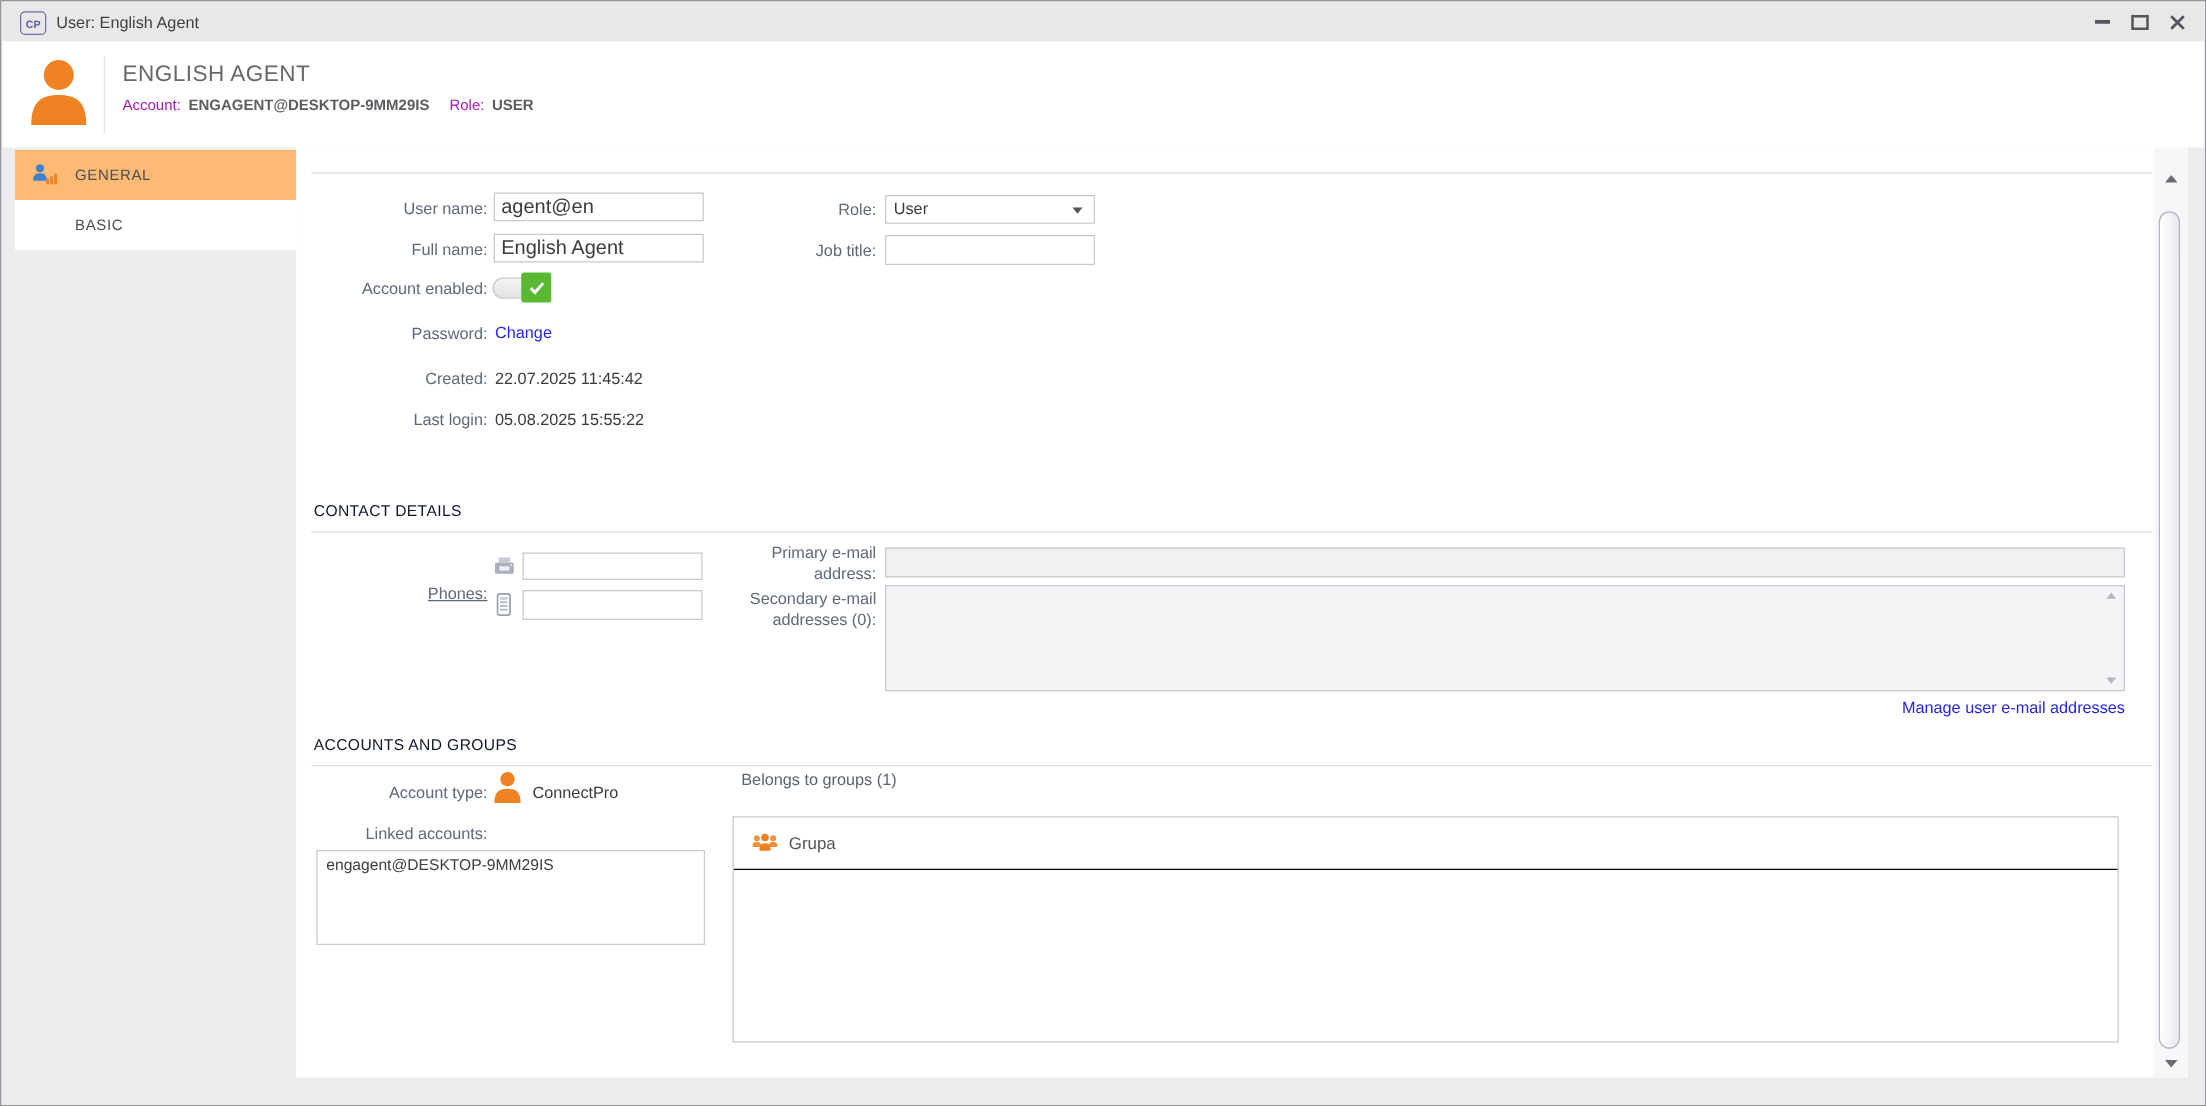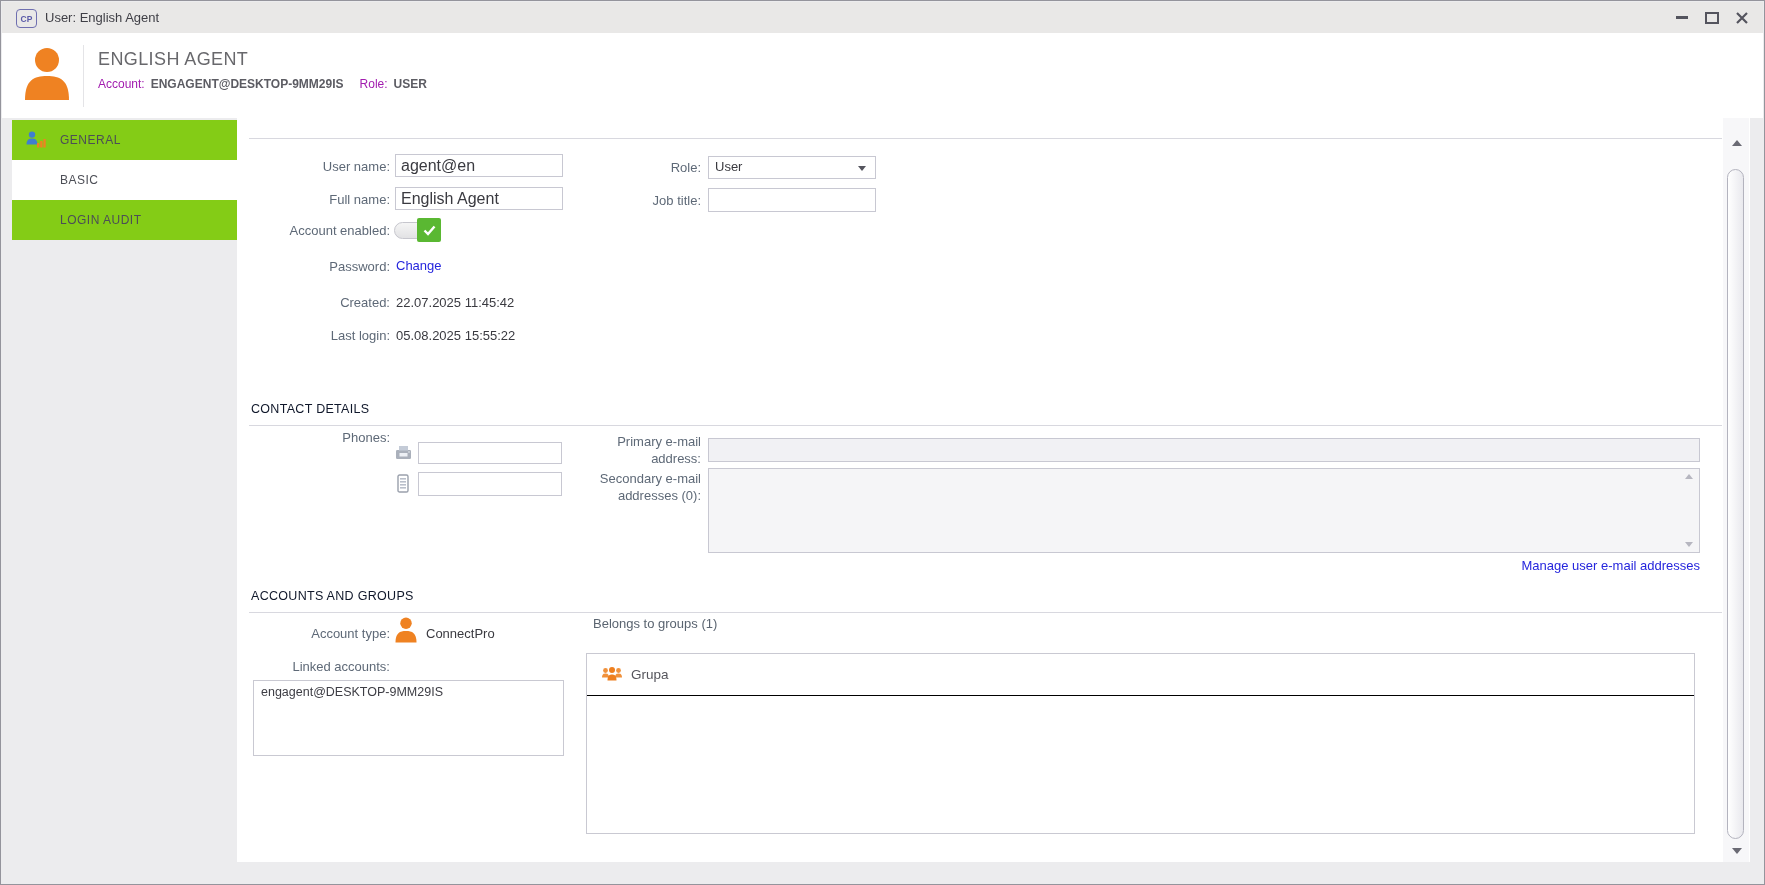--- a/index.html
+++ b/index.html
@@ -18,21 +18,21 @@
   
   .header{position:absolute;left:1px;top:32px;right:1px;height:85px;background:#ffffff;}
   .avatar{position:absolute;left:22px;top:14px;}
   .hdr-divider{position:absolute;left:81px;top:12px;width:1px;height:62px;background:#e4e4e7;}
   .hdr-title{position:absolute;left:96px;top:16px;font-size:18px;color:#68686c;letter-spacing:.4px;}
   .hdr-sub{position:absolute;left:96px;top:44px;font-size:12px;display:flex;align-items:center;}
   .hdr-sub .lbl{color:#a21caf;margin-right:6px;}
   .hdr-sub .val{color:#5c5c63;font-weight:600;margin-right:16px;}
   
   .sidebar{position:absolute;left:11px;top:119px;width:225px;}
-  .side-item{position:relative;height:40px;background:#84cc16;cursor:pointer;}
+  .side-item{position:relative;height:40px;background:#fdba74;cursor:pointer;}
   .side-item.selected{background:#ffffff;}
   .side-item .s-label{position:absolute;left:48px;top:0;line-height:40px;font-size:12px;color:#4c4e56;letter-spacing:.5px;}
   .side-item .s-icon{position:absolute;left:14px;top:11px;}
   
   .panel{position:absolute;left:236px;top:117px;width:1513px;height:744px;background:#ffffff;}
   .topline{position:absolute;left:12px;top:20px;width:1473px;height:1px;background:#d8d8df;}
   .col-label{position:absolute;width:150px;text-align:right;color:#5e6977;font-size:13px;line-height:16px;}
   .val-text{position:absolute;color:#3a3a40;font-size:13px;line-height:16px;}
   .tb{position:absolute;box-sizing:border-box;border:1px solid #c8c8d2;background:#fff;font-family:inherit;
       font-size:16px;color:#3a3a40;padding:2px 5px;outline:none;}
@@ -115,23 +115,20 @@
         <path d="M0.5,13.5 C0.5,8.6 3.4,7.6 6,7.6 C8.6,7.6 11.5,8.6 11.5,13.5 Z" fill="#3f7fd0"></path>
         <rect x="11" y="12" width="2.3" height="4.5" fill="#ef8222"></rect>
         <rect x="14.2" y="10" width="2.3" height="6.5" fill="#ef8222"></rect>
         <rect x="17.4" y="8" width="2.3" height="8.5" fill="#ef8222"></rect>
       </svg>
       <span class="s-label">GENERAL</span>
     </div>
     <div class="side-item selected">
       <span class="s-label">BASIC</span>
     </div>
-    <div class="side-item">
-      <span class="s-label">LOGIN AUDIT</span>
-    </div>
   </div>
 
   <div class="panel">
     <div class="topline"></div>
 
     <div class="col-label" style="left:3px;top:41px;">User name:</div>
     <input class="tb" style="left: 158px; top: 36px; width: 168px; height: 23px;" value="agent@en">
 
     <div class="col-label" style="left:3px;top:74px;">Full name:</div>
     <input class="tb" style="left: 158px; top: 69px; width: 168px; height: 23px;" value="English Agent">
@@ -158,21 +155,21 @@
       <span class="dval">User</span>
       <span class="caret-down"></span>
     </div>
 
     <div class="col-label" style="left:314px;top:75px;">Job title:</div>
     <input class="tb" style="left: 471px; top: 70px; width: 168px; height: 24px;" value="">
 
     <div class="section-title" style="left:14px;top:284px;">CONTACT DETAILS</div>
     <div class="rule" style="top:307px;"></div>
 
-    <div class="col-label" style="left:3px;top:312px;">Phones:</div>
+    <div class="col-label" style="left:3px;top:349px;text-decoration:underline;">Phones:</div>
     <svg style="position:absolute;left:158px;top:327px;" width="17" height="15" viewBox="0 0 17 15">
       <rect x="1" y="5" width="15" height="9" rx="1.2" fill="#aab0bb"></rect>
       <rect x="4" y="1" width="9" height="4.5" fill="#c4cbd7"></rect>
       <rect x="4.5" y="8" width="8" height="3.5" fill="#edf0f5"></rect>
       <circle cx="14" cy="7" r="0.8" fill="#e8ecf2"></circle>
     </svg>
     <input class="tb" style="left: 181px; top: 324px; width: 144px; height: 22px;" value="">
 
     <svg style="position:absolute;left:160px;top:356px;" width="12" height="19" viewBox="0 0 12 19">
       <rect x="1" y="1" width="10" height="17" rx="1.6" fill="none" stroke="#9aa0ac" stroke-width="1.4"></rect>

